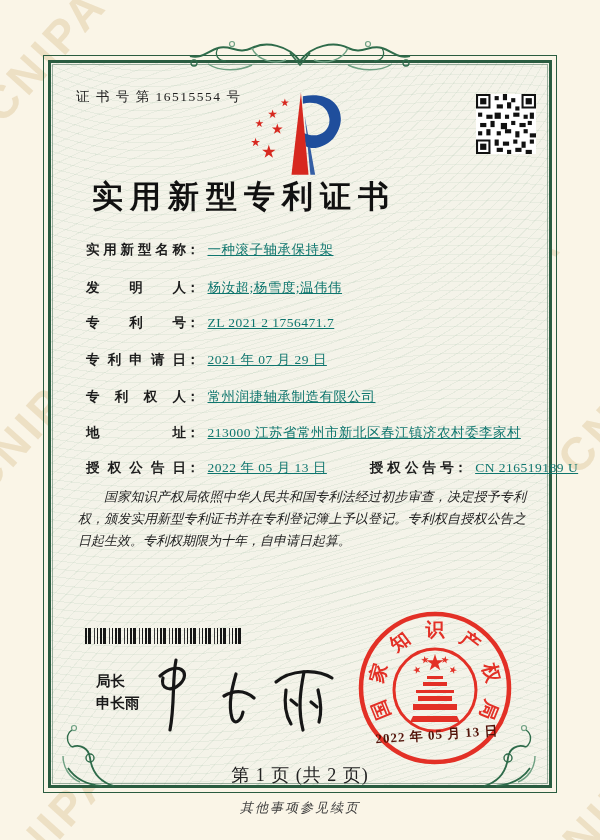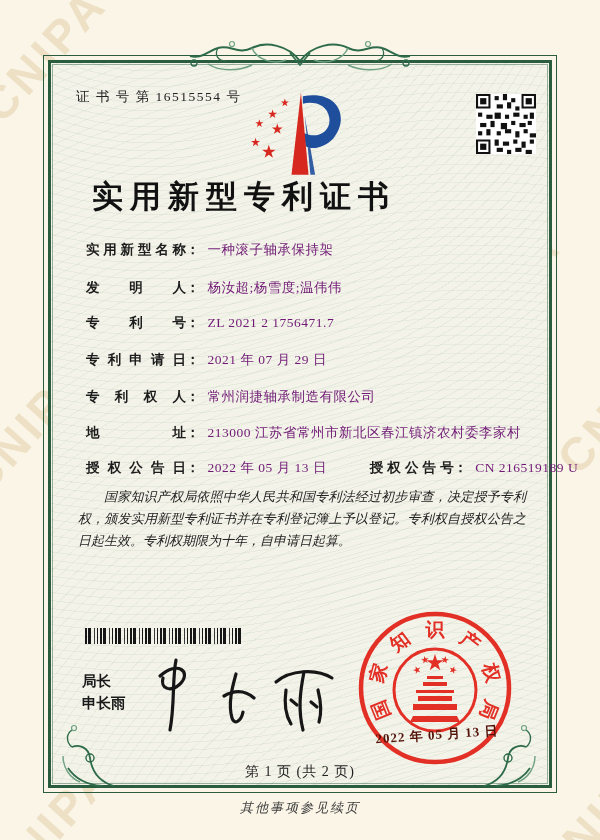--- a/index.html
+++ b/index.html
@@ -53,49 +53,49 @@
     letter-spacing:7px; color:#111;
   }
   .fields { position:absolute; left:78px; top:241px; width:450px; font-size:13.5px; }
   .frow { position:absolute; left:0; white-space:nowrap; }
   .flabel {
     display:inline-block; width:100px;
     text-align:justify; text-align-last:justify;
     font-weight:600; color:#1c1c1c;margin-left:8px;
   }
   .fcolon { font-weight:600; margin-right:8px; }
-  .fvalue { color:#701a75; letter-spacing:0.5px; }
+  .fvalue { color:#0f766e; letter-spacing:0.5px;text-decoration:underline; }
   .paras {
     position:absolute; left:78px; top:486px; width:448px;
     font-size:13px; line-height:22px; text-align:justify;
     font-style:italic; color:#222;
   }
   .paras p { text-indent:2em; }
   .barcode {
     position:absolute; left:85px; top:628px; width:158px; height:16px;
     background:repeating-linear-gradient(90deg,
       #161616 0 2px, transparent 2px 3px,
       #161616 3px 6px, transparent 6px 9px,
       #3a3a3a 9px 10px, transparent 10px 12px,
       #161616 12px 13px, transparent 13px 15px);
   }
-  .sig-block { position:absolute; left:82px; top:672px; font-family:"Liberation Sans", sans-serif; }
+  .sig-block { position:absolute; left:96px; top:672px; font-family:"Liberation Sans", sans-serif; }
   .sig-role { font-size:14.5px; font-weight:bold; color:#1a1a1a; }
   .sig-name { font-size:14.5px; font-weight:bold; margin-top:3px; color:#1a1a1a; }
   .sig-draw { position:absolute; left:148px; top:652px; }
   .seal { position:absolute; left:355px; top:608px; opacity:0.95; }
   .seal-date {
     position:absolute; left:356px; top:726px; width:162px;
     text-align:center; font-size:13px; font-weight:bold;
     color:#521309; transform:rotate(-4deg);
     letter-spacing:1px;
   }
   .page-no {
     position:absolute; left:0; top:763px; width:600px;
-    text-align:center; font-size:14px; color:#222; letter-spacing:1px;
+    text-align:center; font-size:18px; color:#222; letter-spacing:1px;
   }
   .cont-note {
     position:absolute; left:0; top:799px; width:600px;
     text-align:center; font-size:13px; font-style:italic;
     color:#404040; letter-spacing:2px;
   }
   .ornament-top { position:absolute; left:50%; top:37px; transform:translateX(-50%); }
   .ornament-bl { position:absolute; left:40px; top:712px; }
   .ornament-br { position:absolute; left:478px; top:712px; }
 </style>

